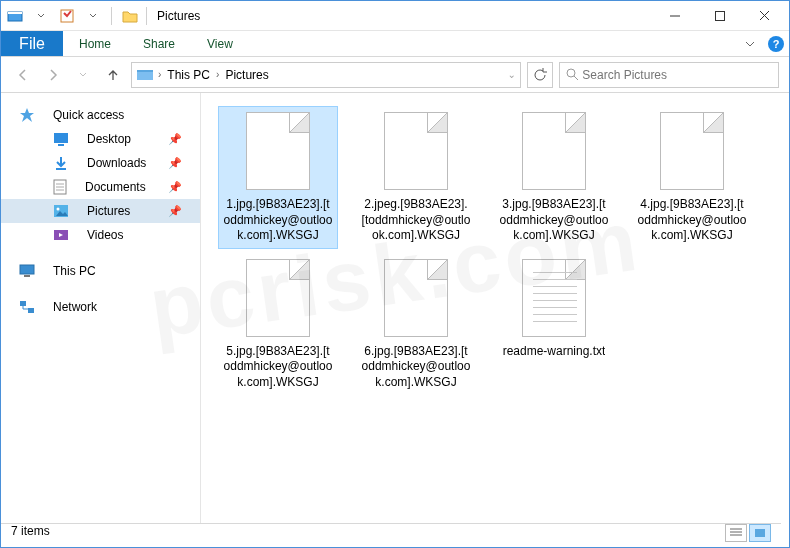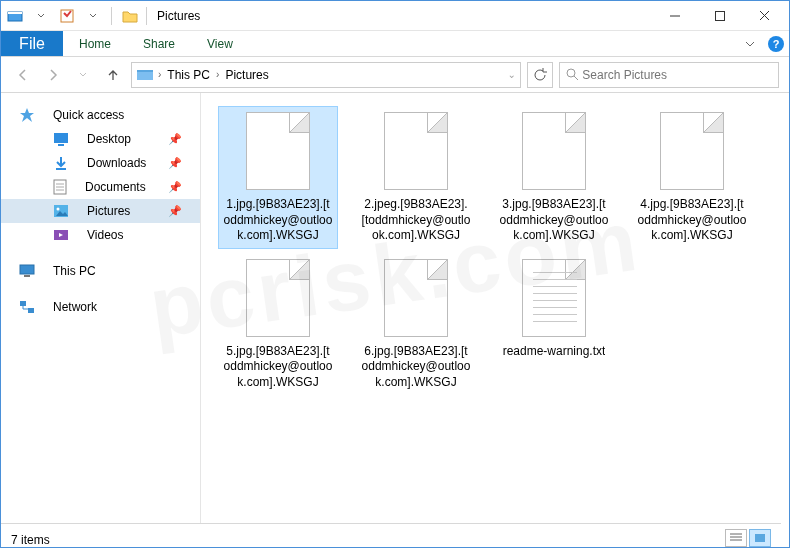--- a/index.html
+++ b/index.html
@@ -38,21 +38,21 @@
 .content{flex:1;padding:14px 0 0 18px;overflow:auto}
 .grid{display:flex;flex-wrap:wrap;gap:6px 20px;align-content:flex-start}
 .item{width:118px;display:flex;flex-direction:column;align-items:center;padding:4px}
 .item.sel{background:#cce8ff;outline:1px solid #99d1ff}
 .thumb{width:70px;height:80px;margin-bottom:6px;position:relative}
 .page{width:64px;height:78px;background:#fff;border:1px solid #bbb;position:absolute;left:3px;top:1px}
 .fold{position:absolute;right:0;top:0;width:20px;height:20px;background:linear-gradient(135deg,#fff 0 48%,#bbb 50%,#e6e6e6 52% 100%);border-left:1px solid #bbb;border-bottom:1px solid #bbb}
 .lines{position:absolute;left:10px;right:8px;top:12px;bottom:14px;display:flex;flex-direction:column;justify-content:space-between}
 .lines div{height:1px;background:#c9c9c9}
 .fname{font-size:12px;text-align:center;line-height:1.3;word-break:break-all;max-height:64px;overflow:hidden}
-.status{position:absolute;bottom:0;left:0;right:8px;height:24px;border-top:1px solid #d8d8d8;display:flex;align-items:flex-end;padding:0 10px;font-size:12px;color:#333;background:#fff}
+.status{position:absolute;bottom:0;left:0;right:8px;height:24px;border-top:1px solid #d8d8d8;display:flex;align-items:flex-start;padding:0 10px;font-size:12px;color:#333;background:#fff}
 .status .viewbtns{margin-left:auto;display:flex;gap:2px}
 .status .vbtn{width:22px;height:18px;border:1px solid #bbb;display:flex;align-items:center;justify-content:center}
 .status .vbtn.active{background:#cce8ff;border-color:#7ab8e8}
 svg{display:block}
 .watermark{position:absolute;left:50%;top:50%;transform:translate(-50%,-50%) rotate(-8deg);font-size:86px;font-weight:700;color:rgba(0,0,0,.04);letter-spacing:4px;pointer-events:none;white-space:nowrap}
 </style>
 </head>
 <body>
 
 <div class="titlebar">

